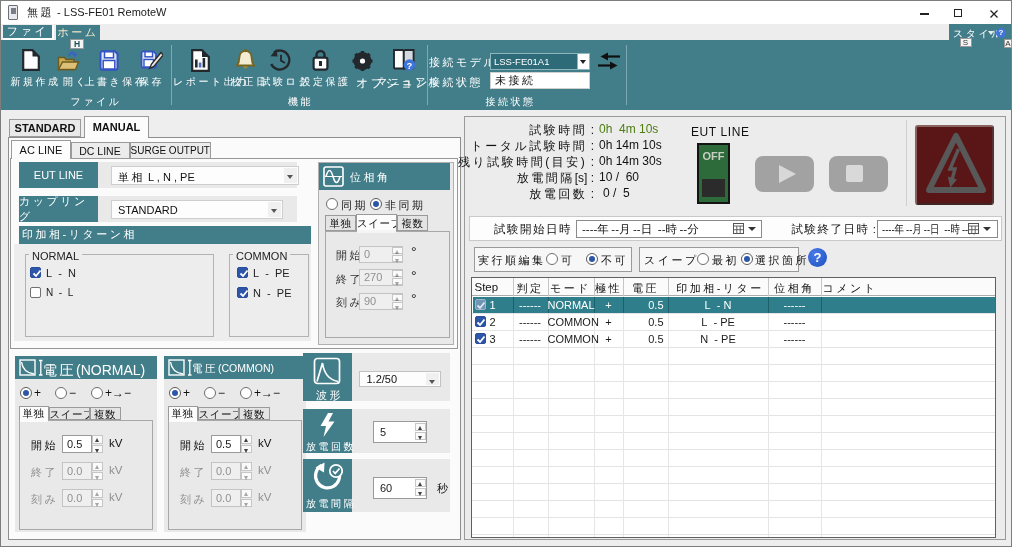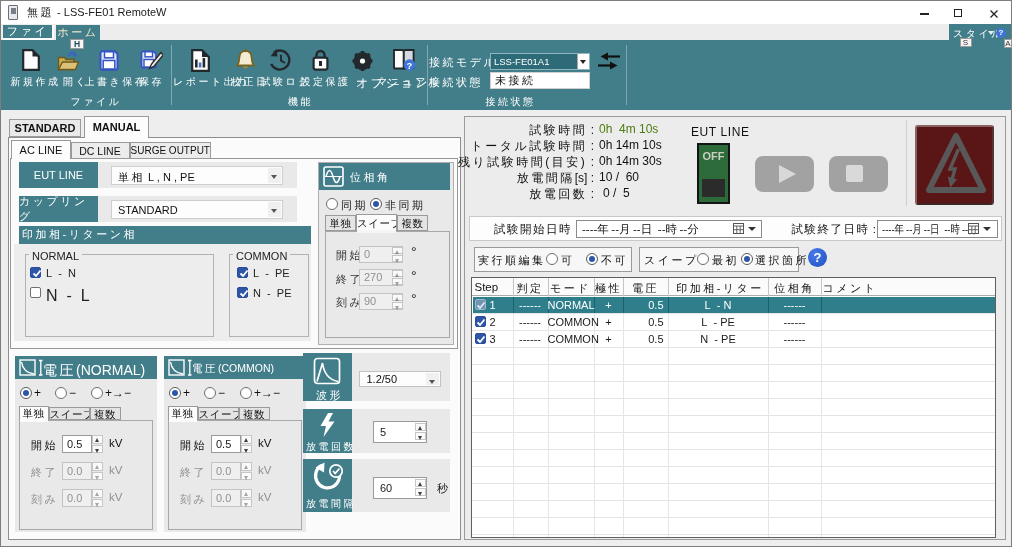--- a/index.html
+++ b/index.html
@@ -155,42 +155,42 @@
 <div class="tab" style="left:9px;top:119px;width:72px;height:18px;font-size:11px;font-weight:bold;line-height:17px;background:#e9e9e9">STANDARD</div>
 <div class="tab on" style="left:84px;top:116px;width:65px;height:21px;font-size:11px;font-weight:bold;line-height:20px">MANUAL</div>
 
 <div class="a" style="left:10px;top:158px;width:448px;height:191px;background:#fbfbfb;border:1px solid #979797"></div>
 <div class="tab on" style="left:11px;top:140px;width:60px;height:19px;font-size:11px;line-height:18px">AC LINE</div>
 <div class="tab" style="left:70.5px;top:142px;width:59px;height:17px;font-size:10.5px;line-height:16px">DC LINE</div>
 <div class="tab" style="left:129.5px;top:142px;width:81.5px;height:17px;font-size:10px;line-height:16px">SURGE OUTPUT</div>
 
 <div class="a" style="left:19px;top:162px;width:278px;height:26px;background:#e9e9e9"></div>
 <div class="a teal hd" style="left:19px;top:162px;width:79px;height:26px;justify-content:center">EUT LINE</div>
-<div class="cmb" style="left:111px;top:165.5px;width:172px;height:19px">
+<div class="cmb" style="left:111px;top:165.5px;width:188px;height:19px">
     <span style="position:absolute;left:6px;top:3px;font-size:11px;color:#111"><span class="jp">単相</span> L , N , PE</span>
     <span class="bt"></span>
   </div>
 <div class="a" style="left:19px;top:196px;width:278px;height:26px;background:#e9e9e9"></div>
 <div class="a teal hd jp" style="left:19px;top:196px;width:79px;height:26px;justify-content:center">カップリング</div>
 <div class="cmb" style="left:111px;top:199.5px;width:172px;height:19px">
     <span style="position:absolute;left:6px;top:3px;font-size:11px;color:#111">STANDARD</span>
     <span class="bt"></span>
   </div>
 <div class="a teal hd jp" style="left:19px;top:225.5px;width:292px;height:18px;padding-left:3px;font-size:11px">印加相-リターン相</div>
 <div class="a" style="left:14px;top:243.5px;width:297px;height:97.5px;background:#ededed"></div>
 <div class="gbox" style="left:25px;top:254px;width:189px;height:83px"></div>
 <div class="a" style="left:29px;top:250px;font-size:11px;color:#222;background:#ededed;padding:0 3px">NORMAL</div>
 <div class="chk" style="left:30px;top:267px">
     <svg width="10" height="9">
       <path d="M1.5 4.5 L4 7 L8.5 1.5" stroke="#fff" stroke-width="1.8" fill="none"></path>
     </svg>
   </div>
 <div class="a" style="left:46px;top:267px;font-size:11px;color:#222">L&nbsp; - &nbsp;N</div>
 <div class="chk off" style="left:30px;top:287px"></div>
-<div class="a" style="left:46px;top:287px;font-size:16px;color:#222">N&nbsp; - &nbsp;L</div>
+<div class="a" style="left:46px;top:287px;font-size:10px;color:#222">N&nbsp; - &nbsp;L</div>
 <div class="gbox" style="left:229px;top:254px;width:79.5px;height:83px"></div>
 <div class="a" style="left:233px;top:250px;font-size:11px;color:#222;background:#ededed;padding:0 3px">COMMON</div>
 <div class="chk" style="left:237px;top:267px">
     <svg width="10" height="9">
       <path d="M1.5 4.5 L4 7 L8.5 1.5" stroke="#fff" stroke-width="1.8" fill="none"></path>
     </svg>
   </div>
 <div class="a" style="left:253px;top:267px;font-size:11px;color:#222">L&nbsp; - &nbsp;PE</div>
 <div class="chk" style="left:237px;top:287px">
     <svg width="10" height="9">

